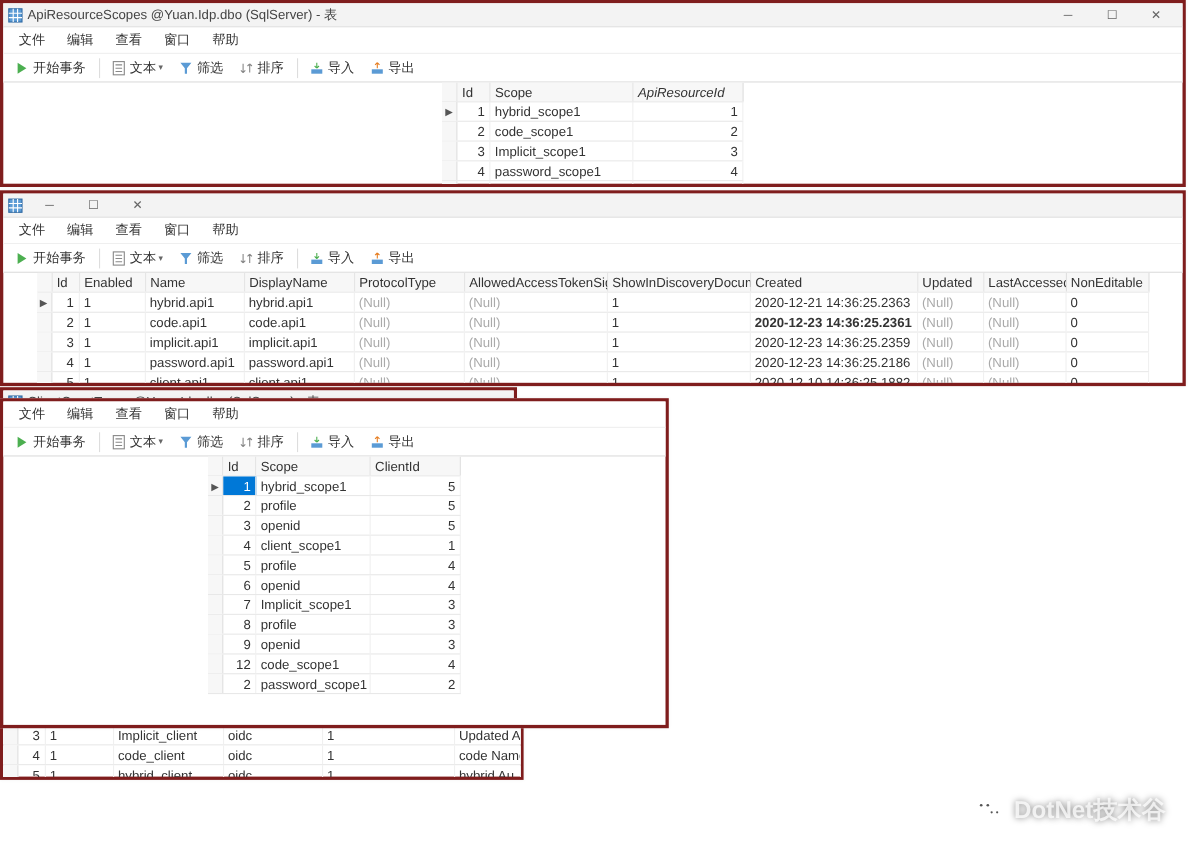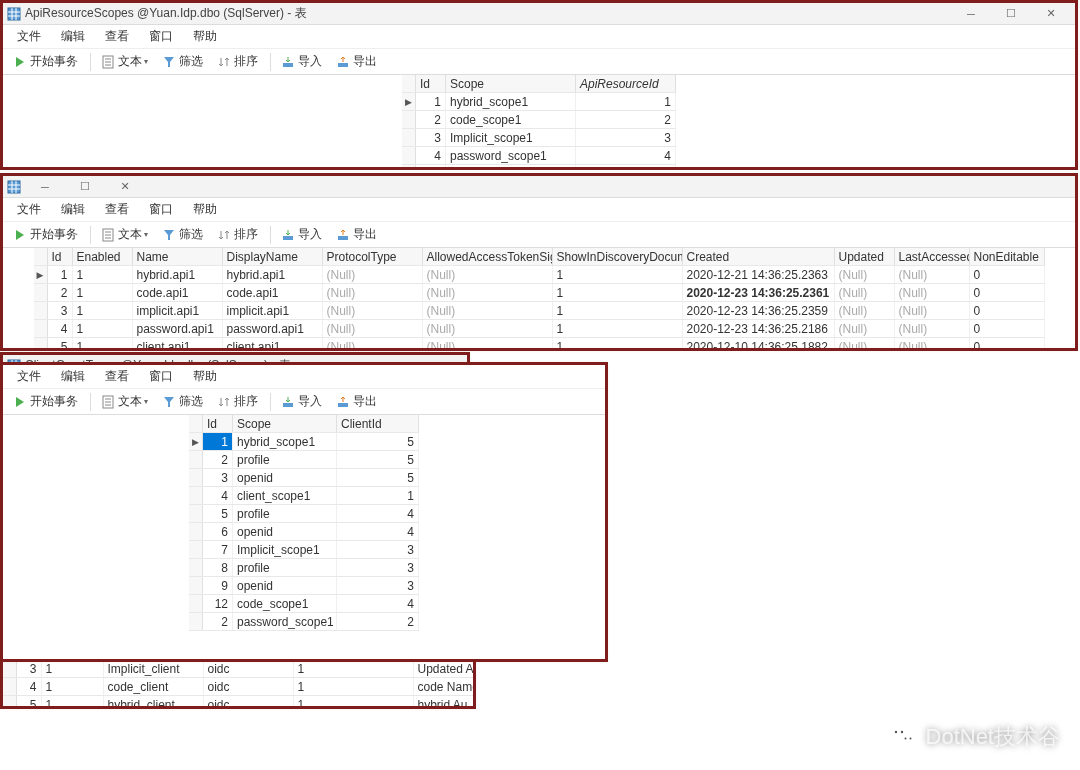--- a/index.html
+++ b/index.html
@@ -25,21 +25,21 @@
 .headerrow, .row { display: flex; align-items: stretch; border-bottom: 1px solid #e8e8e8; min-height: 18px; }
 .headerrow { background: #f7f7f7; }
 .headerrow .cell { background: #f7f7f7; font-weight: normal; color: #333; border-right: 1px solid #e0e0e0; }
 .cell { padding: 1px 4px; overflow: hidden; white-space: nowrap; text-overflow: ellipsis; display: flex; align-items: center; border-right: 1px solid #f0f0f0; font-size: 12px; }
 .cell.num { justify-content: flex-end; }
 .cell.null { color: #aaa; font-style: normal; }
 .rowmark { width: 14px; background: #f7f7f7; border-right: 1px solid #e0e0e0; display: flex; align-items: center; justify-content: center; color: #555; font-size: 9px; }
 .row.selected .cell.sel { background: #0078d7; color: #fff; }
 .tablebody { overflow-y: auto; flex: 1; }
 
-.watermark { position: absolute; right: 20px; bottom: 18px; display: flex; align-items: center; color: rgba(255,255,255,0.75); font-size: 22px; font-weight: normal; text-shadow: 0 0 6px rgba(0,0,0,0.5); pointer-events: none; }
+.watermark { position: absolute; right: 20px; bottom: 18px; display: flex; align-items: center; color: rgba(255,255,255,0.75); font-size: 22px; font-weight: bold; text-shadow: 0 0 6px rgba(0,0,0,0.5); pointer-events: none; }
 .watermark .wicon { width: 30px; height: 30px; margin-right: 8px; }
 
 svg { display: block; }
 </style>
 </head>
 <body>
 
 <div class="window" style="left:0;top:0;width:1078px;height:170px;">
   <div class="titlebar">
     <span class="ticon">

